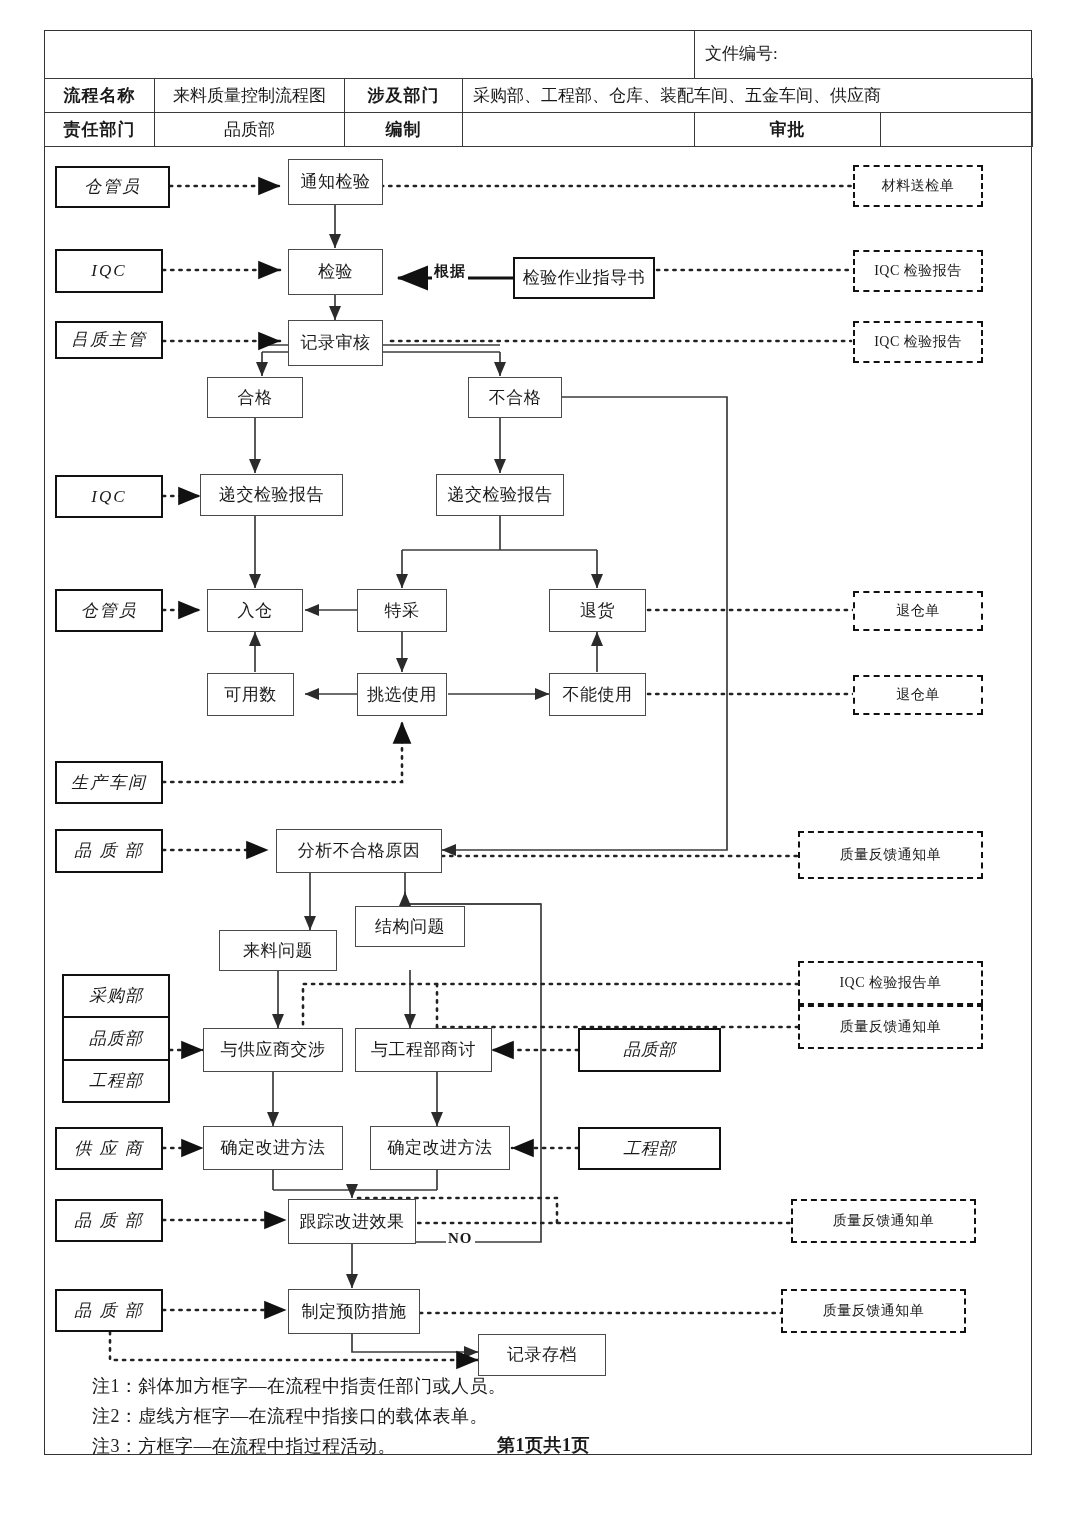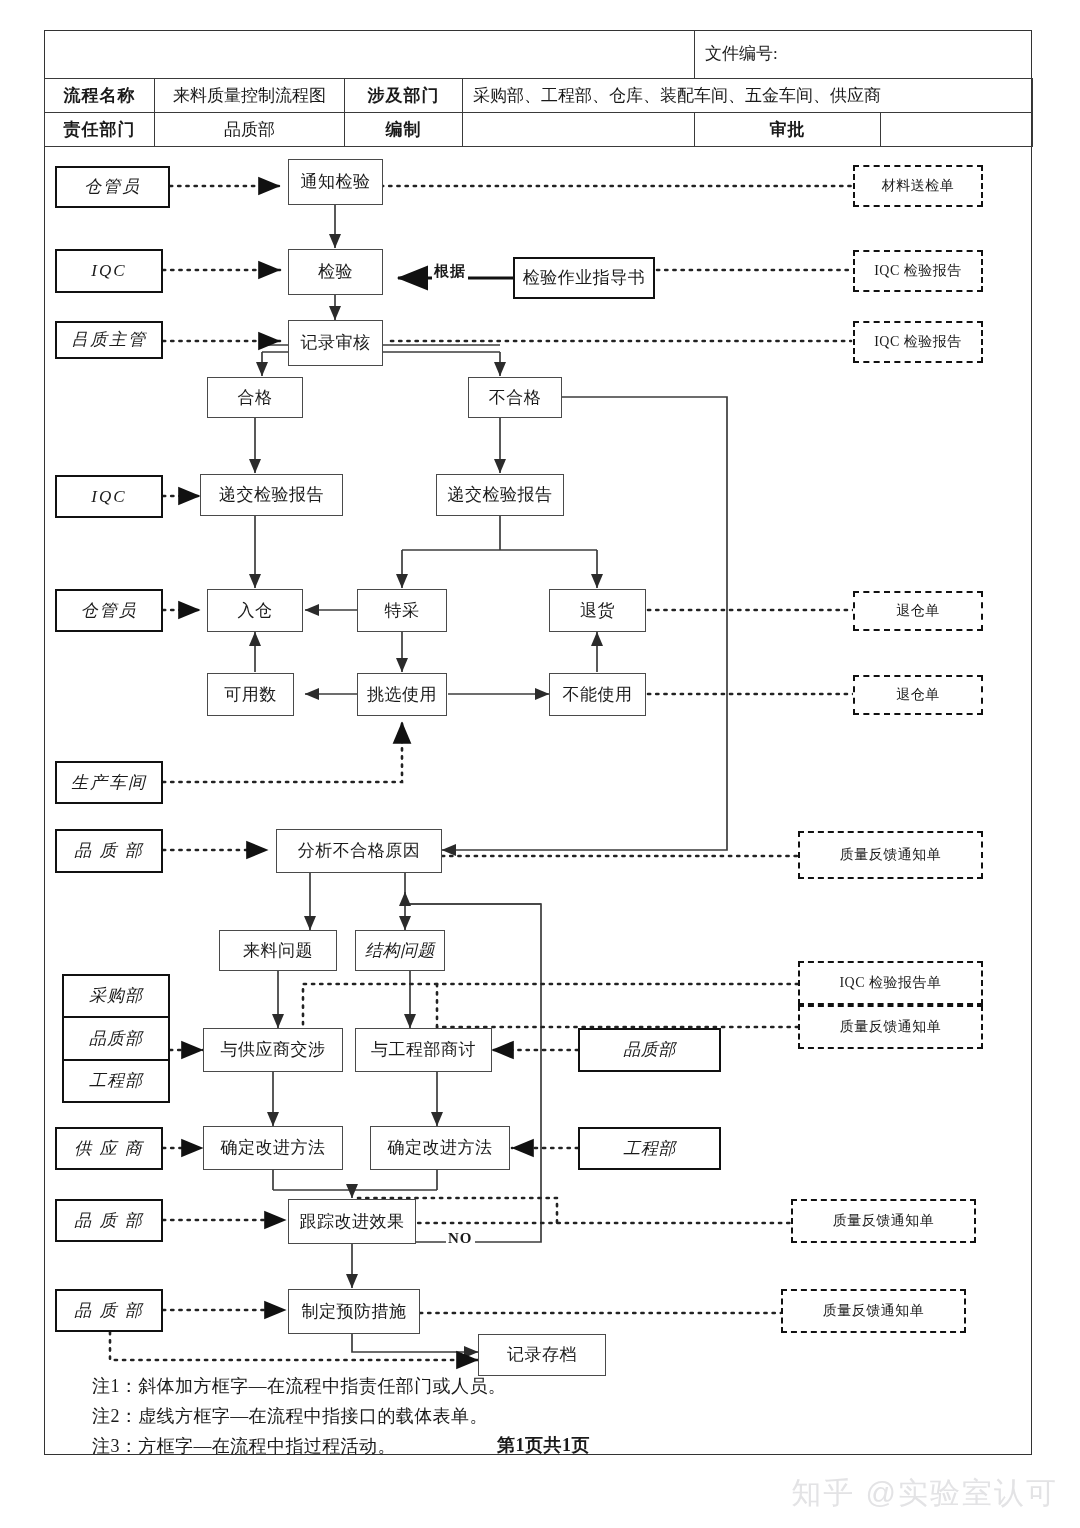--- a/index.html
+++ b/index.html
@@ -387,21 +387,21 @@
   <div class="node proc" style="left:276px;top:829px;width:166px;height:44px;">
     <span>分析不合格原因</span>
   </div>
   <div class="node docbox" style="left:798px;top:831px;width:185px;height:48px;">
     <span>质量反馈通知单</span>
   </div>
 
   <div class="node proc" style="left:219px;top:930px;width:118px;height:41px;">
     <span>来料问题</span>
   </div>
-  <div class="node proc" style="left:355px;top:930px;width:90px;height:41px;font-style:italic;">
+  <div class="node proc" style="left:355px;top:906px;width:110px;height:41px;">
     <span>结构问题</span>
   </div>
   <div class="node docbox" style="left:798px;top:961px;width:185px;height:44px;">
     <span>IQC 检验报告单</span>
   </div>
   <div class="node docbox" style="left:798px;top:1005px;width:185px;height:44px;">
     <span>质量反馈通知单</span>
   </div>
 
   <div class="node rolecell first" style="left:62px;top:974px;width:108px;height:43px;">
@@ -459,15 +459,14 @@
   </div>
   <div class="node proc" style="left:478px;top:1334px;width:128px;height:42px;">
     <span>记录存档</span>
   </div>
 
   <div class="notes" style="top:1374px;">注1：斜体加方框字—在流程中指责任部门或人员。</div>
   <div class="notes" style="top:1404px;">注2：虚线方框字—在流程中指接口的载体表单。</div>
   <div class="notes" style="top:1434px;">注3：方框字—在流程中指过程活动。</div>
   <div class="pagenum" style="left:497px;top:1433px;">第1页共1页</div>
 
-  <div class="watermark">知乎 @实验室认可</div>
 
 </div>
 
 </body></html>

